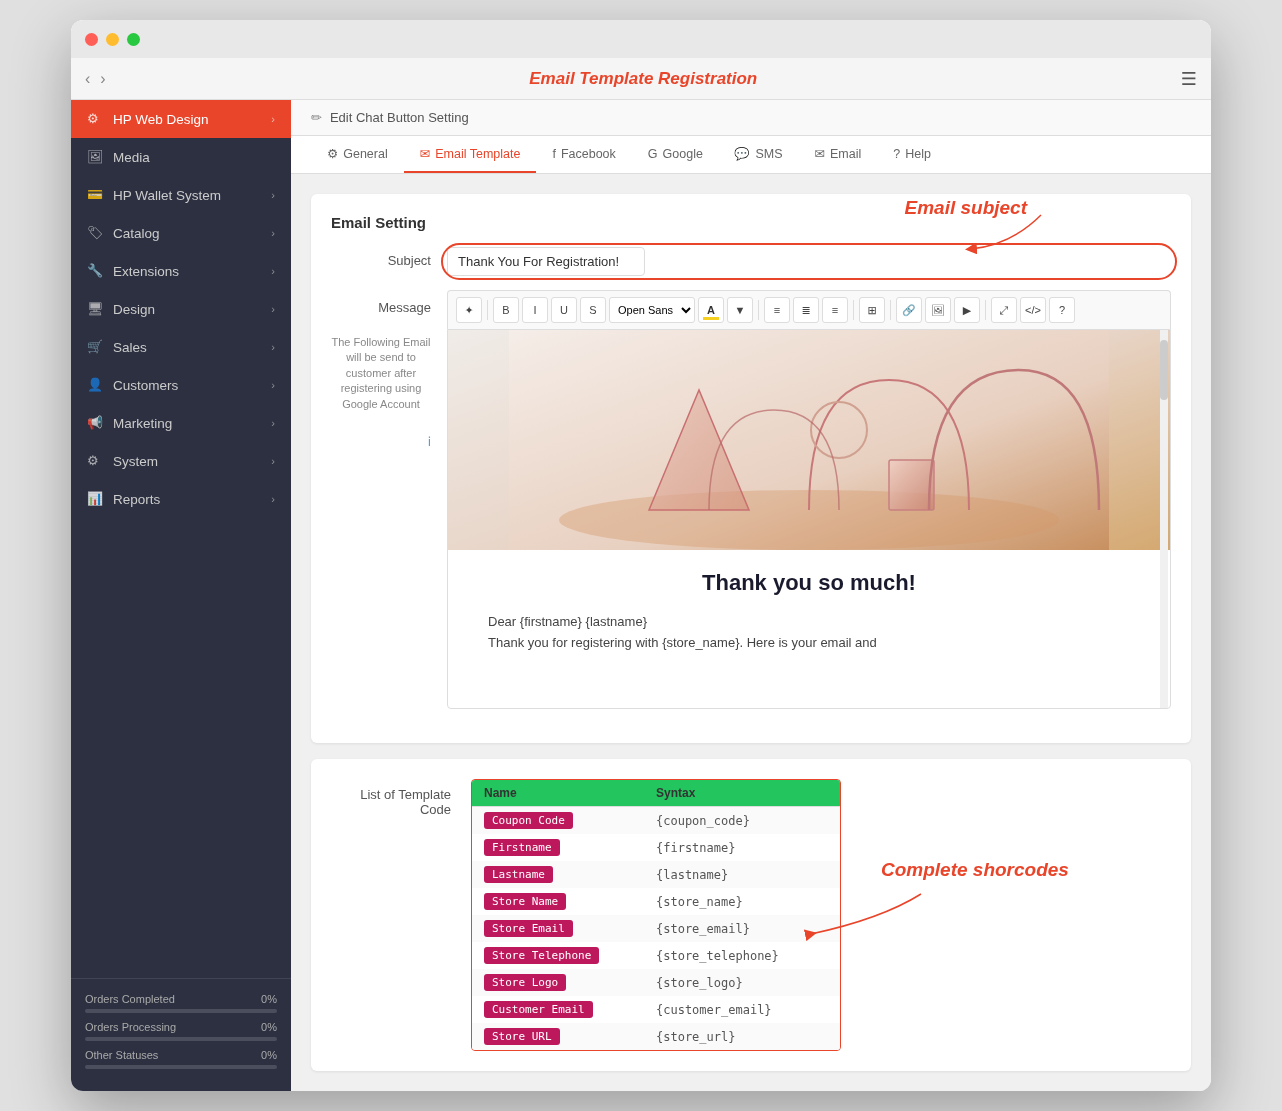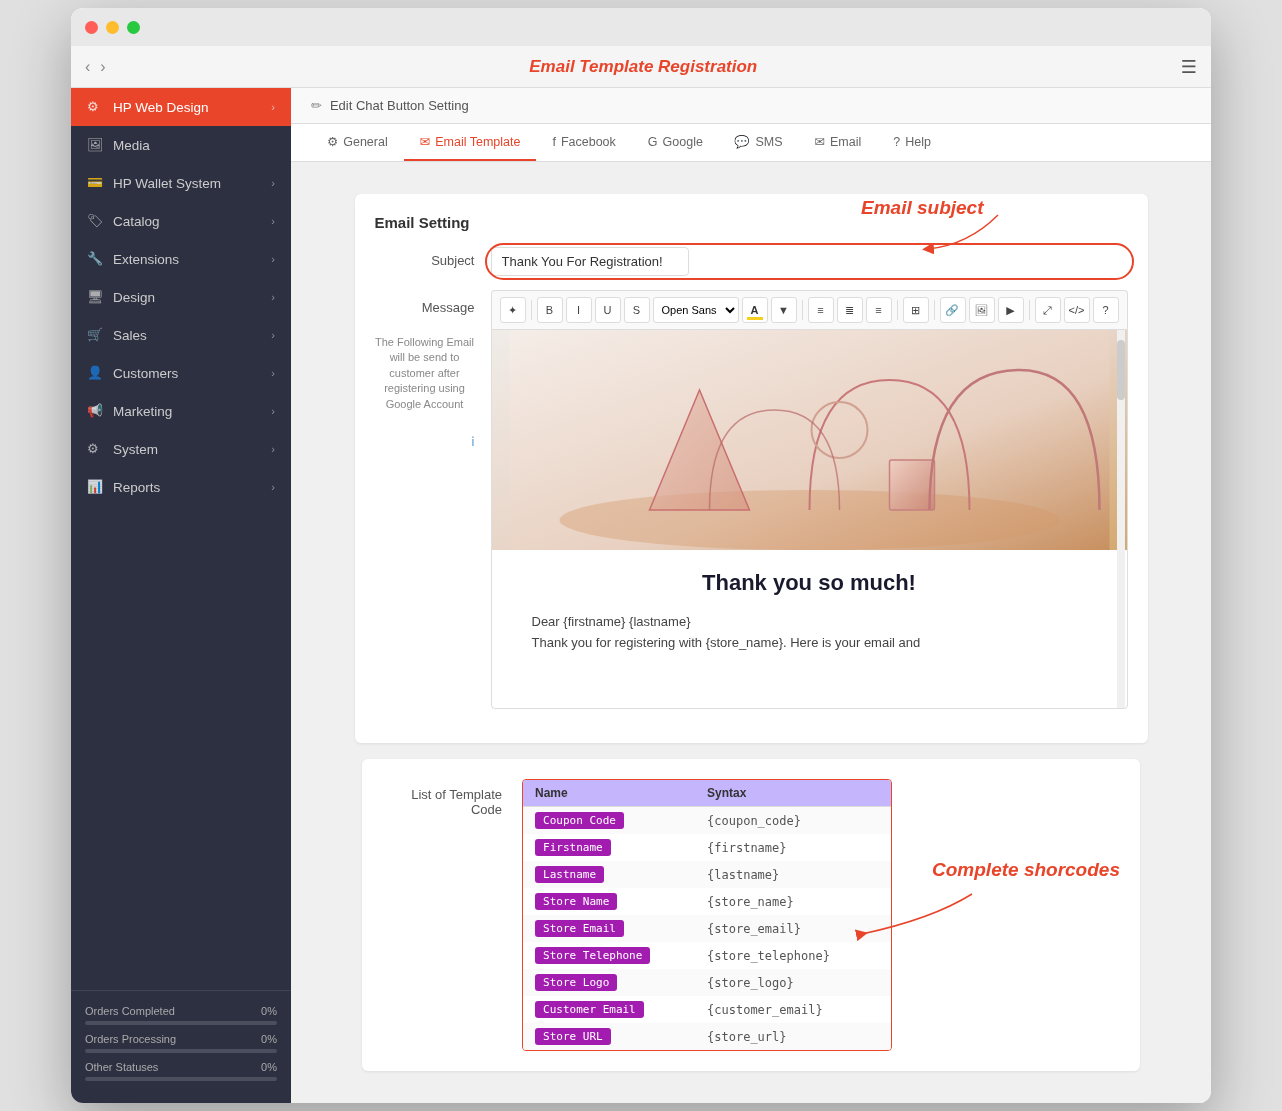--- a/index.html
+++ b/index.html
@@ -143,25 +143,24 @@
       display: flex;
       align-items: center;
       gap: 5px;
     }
     .tab-item.active {
       color: #e8452a;
       border-bottom: 2px solid #e8452a;
     }
 
     .content-body {
-      padding: 32px;
+      padding: 20px;
       display: flex;
       flex-direction: column;
       gap: 16px;
-      align-items: center;
     }
 
     .card {
       background: #fff;
       border-radius: 6px;
       padding: 20px;
       box-shadow: 0 1px 3px rgba(0,0,0,0.08);
     }
 
     .card-title {
@@ -321,38 +320,38 @@
     }
     .template-table {
       border: 1px solid #e8452a;
       border-radius: 4px;
       overflow: hidden;
       width: 370px;
     }
     .template-table-header {
       display: grid;
       grid-template-columns: 1fr 1fr;
-      background: #c4b5fd;
+      background: #22c55e;
       padding: 6px 12px;
       font-size: 12px;
       font-weight: 600;
       color: #333;
       border-bottom: 1px solid #ddd;
     }
     .template-table-row {
       display: grid;
       grid-template-columns: 1fr 1fr;
       padding: 5px 12px;
       align-items: center;
       font-size: 12px;
     }
     .template-table-row:nth-child(even) { background: #fafafa; }
     .code-badge {
       display: inline-block;
-      background: #a21caf;
+      background: #be185d;
       color: #fff;
       padding: 2px 8px;
       border-radius: 3px;
       font-size: 11px;
       font-family: monospace;
     }
     .code-syntax {
       color: #555;
       font-size: 12px;
       font-family: monospace;

